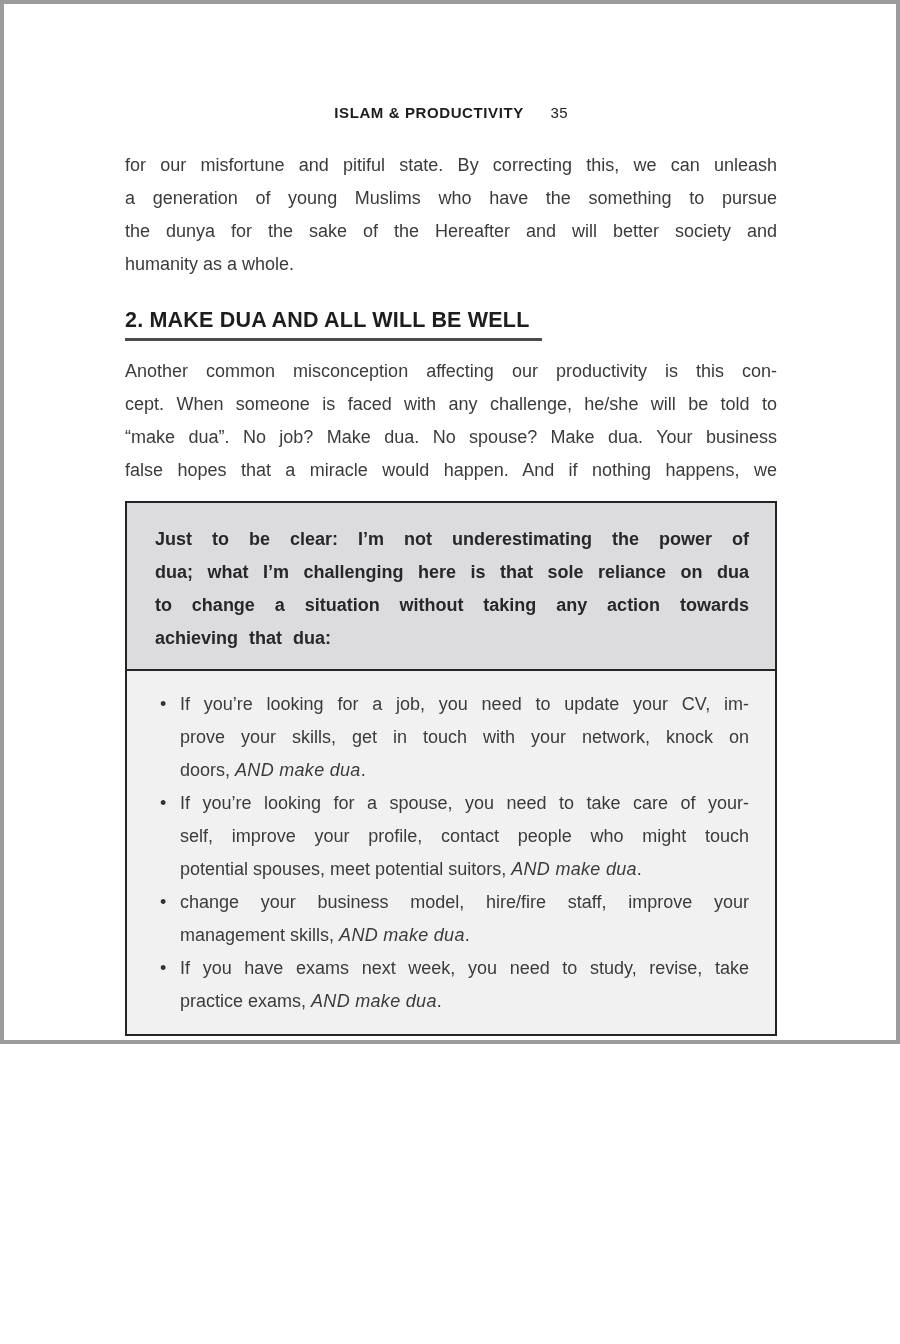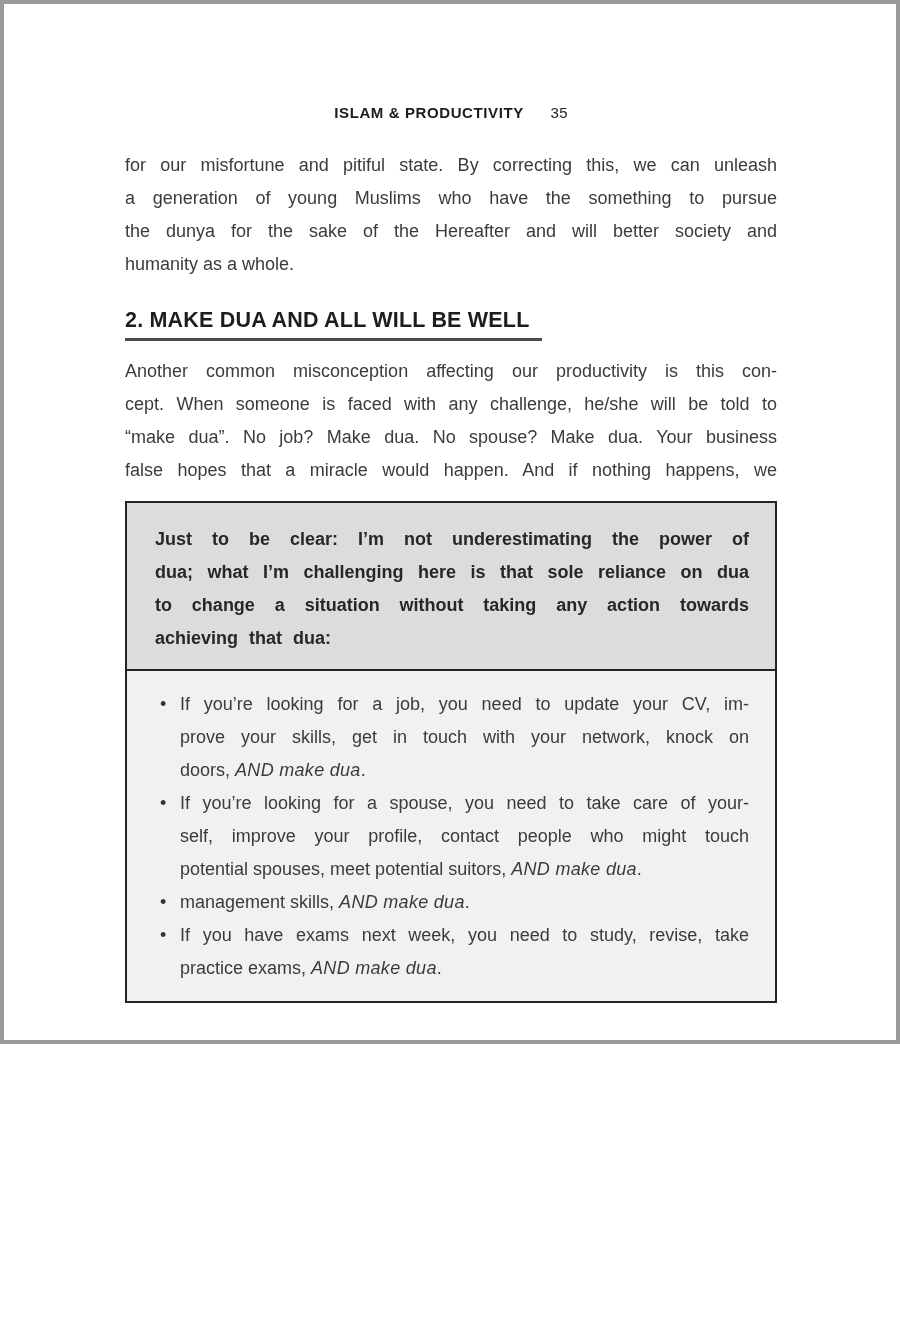--- a/index.html
+++ b/index.html
@@ -152,20 +152,21 @@
             <span class="marker">•</span>
             <div class="btext">
               <div class="line"><span>If you’re looking for a spouse, you need to take care of your-</span></div>
               <div class="line"><span>self, improve your profile, contact people who might touch</span></div>
               <div class="line final"><span>potential spouses, meet potential suitors, </span><span class="it">AND make dua</span><span>.</span></div>
             </div>
           </li>
           <li>
             <span class="marker">•</span>
             <div class="btext">
+              <div class="line"><span>change your business model, hire/fire staff, improve your</span></div>
               <div class="line final"><span>management skills, </span><span class="it">AND make dua</span><span>.</span></div>
             </div>
           </li>
           <li>
             <span class="marker">•</span>
             <div class="btext">
               <div class="line"><span>If you have exams next week, you need to study, revise, take</span></div>
               <div class="line final"><span>practice exams, </span><span class="it">AND make dua</span><span>.</span></div>
             </div>
           </li>

